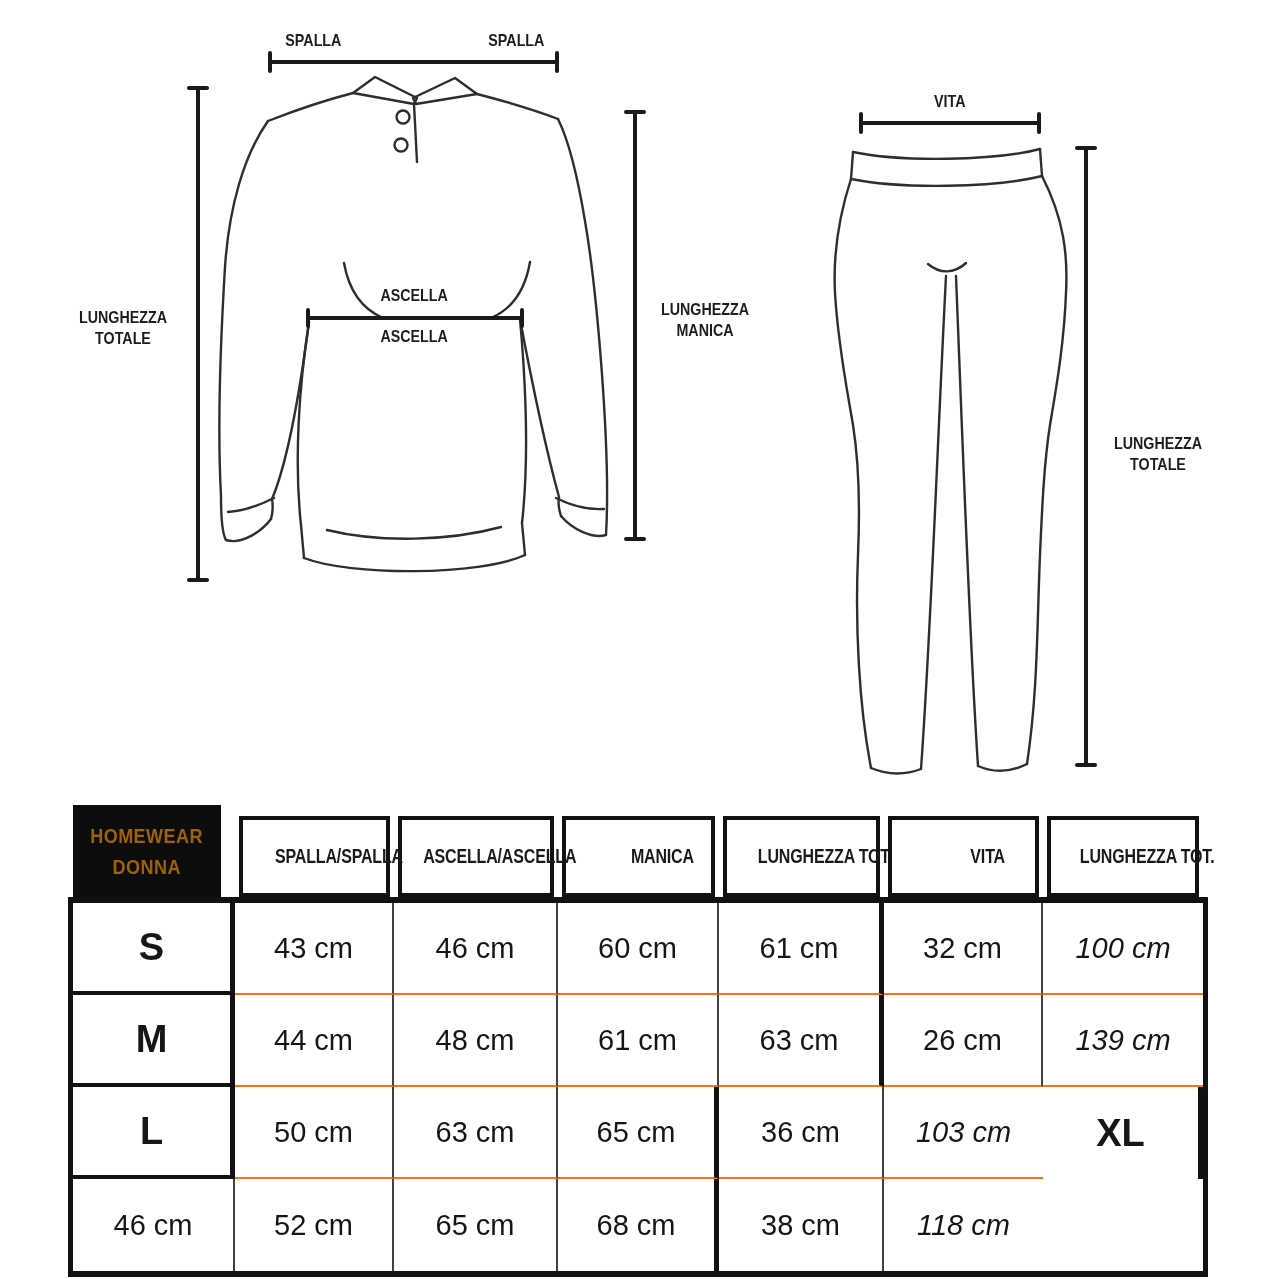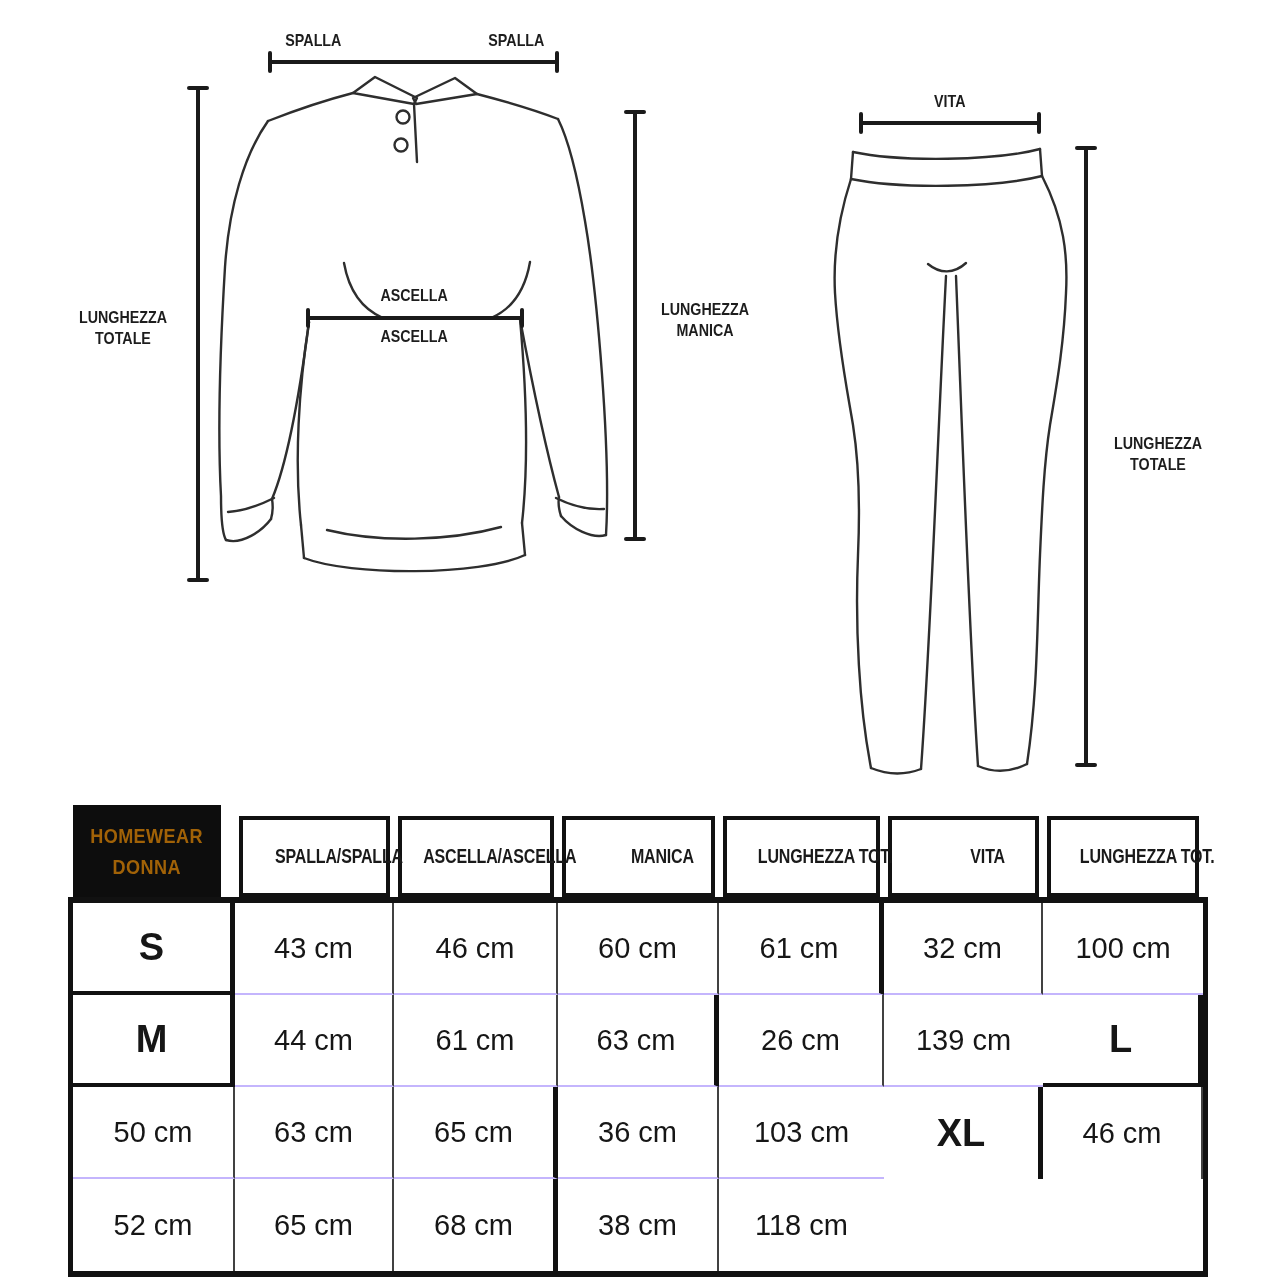--- a/index.html
+++ b/index.html
@@ -31,25 +31,25 @@
   }
   .hbox .cond{display:inline-block;transform:scaleX(.8);white-space:nowrap;letter-spacing:-.2px;}
   .hdivider{height:6px;background:#111;}
   .tbody{
     display:grid;grid-template-columns:162px 159px 164px 161px 165px 159px 160px;
     grid-auto-rows:92px;border-left:5px solid #111;border-right:5px solid #111;
     border-bottom:6px solid #111;box-sizing:border-box;width:1140px;
   }
   .cell{
     display:flex;align-items:center;justify-content:center;background:#fff;
-    font-size:29px;color:#161616;border-right:2px solid #414141;border-bottom:2px solid #c4b5fd;
+    font-size:29px;color:#161616;border-right:2px solid #414141;border-bottom:2px solid #f97316;
   }
   .cell.size{font-weight:700;font-size:38px;border-right:5px solid #111;border-bottom:4px solid #111;}
   .cell.thick-right{border-right:5px solid #111;}
-  .cell.last-col{border-right:none;}
+  .cell.last-col{border-right:none;font-style:italic;}
   .row-last .cell{border-bottom:none;}
 </style>
 </head>
 <body>
 
 <div class="page">
 
   <div class="diagram">
     <svg width="1279" height="790" viewBox="0 0 1279 790">
 
@@ -189,20 +189,21 @@
       <div class="cell size">S</div>
       <div class="cell">43 cm</div>
       <div class="cell">46 cm</div>
       <div class="cell">60 cm</div>
       <div class="cell thick-right">61 cm</div>
       <div class="cell">32 cm</div>
       <div class="cell last-col">100 cm</div>
 
       <div class="cell size">M</div>
       <div class="cell">44 cm</div>
+      <div class="cell">48 cm</div>
       <div class="cell">61 cm</div>
       <div class="cell thick-right">63 cm</div>
       <div class="cell">26 cm</div>
       <div class="cell last-col">139 cm</div>
 
       <div class="cell size">L</div>
       <div class="cell">50 cm</div>
       <div class="cell">63 cm</div>
       <div class="cell thick-right">65 cm</div>
       <div class="cell">36 cm</div>

